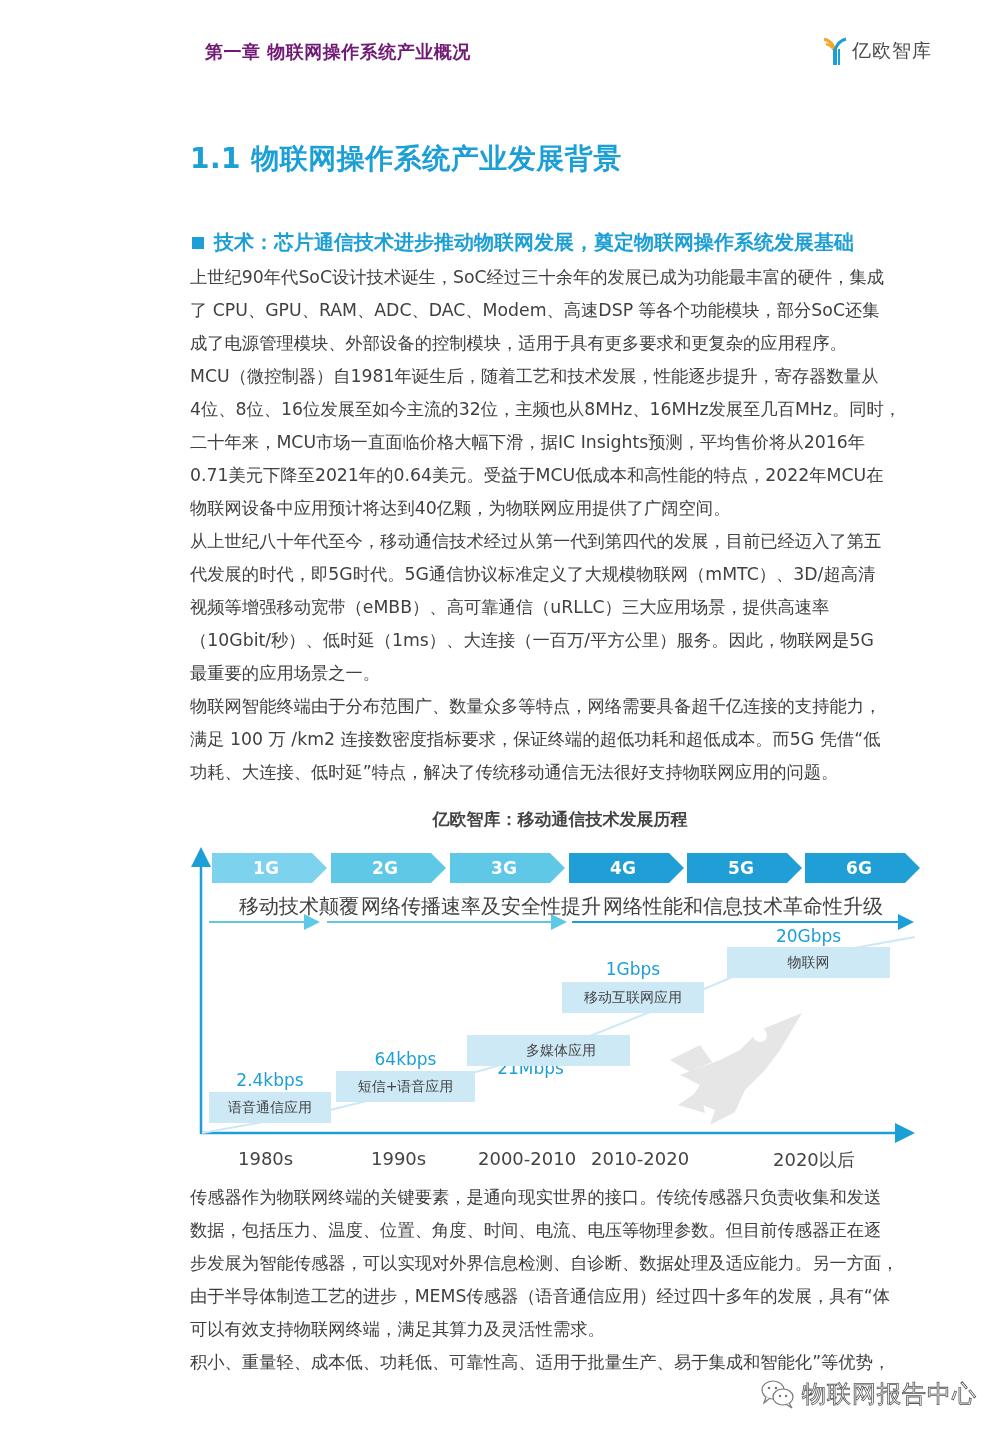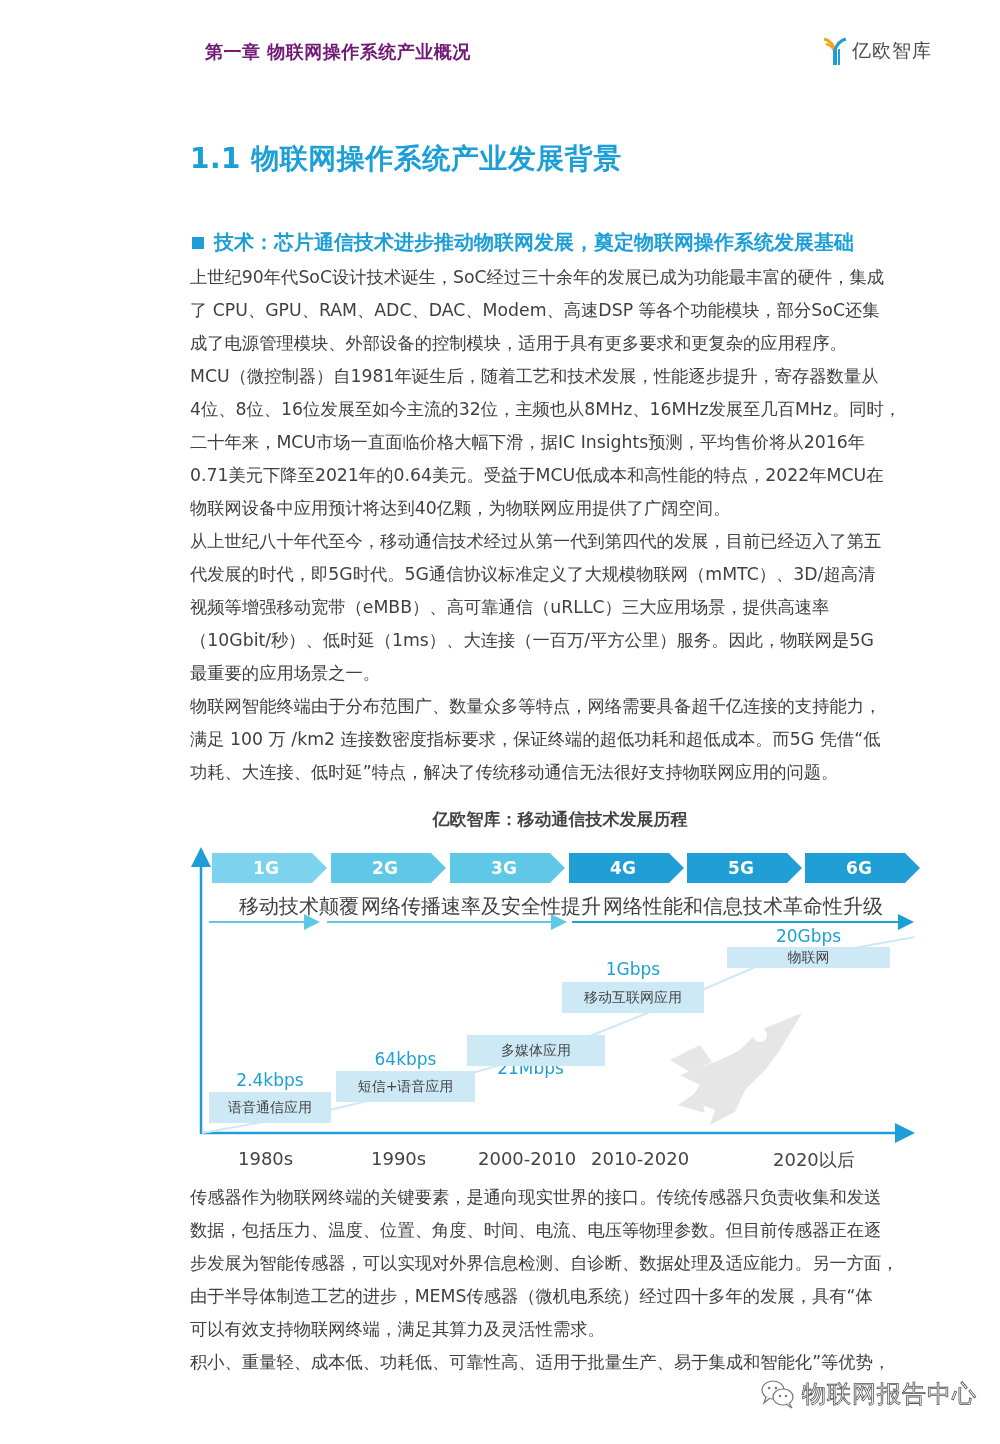--- a/index.html
+++ b/index.html
@@ -113,39 +113,39 @@
 <div class="abs phase-label" style="left:331px;top:893px;">网络传播速率及安全性提升</div>
 <div class="abs phase-label" style="left:573px;top:893px;">网络性能和信息技术革命性升级</div>
 
 <div class="abs speed" style="left:209px;top:1070px;width:122px;">2.4kbps</div>
 <div class="abs app-box" style="left:209px;top:1092px;width:122px;height:31px;">语音通信应用</div>
 
 <div class="abs speed" style="left:336px;top:1049px;width:139px;">64kbps</div>
 <div class="abs app-box" style="left:336px;top:1071px;width:139px;height:31px;">短信+语音应用</div>
 
 <div class="abs speed" style="left:467px;top:1011px;width:127px;margin-top:47px;">21Mbps</div>
-<div class="abs app-box" style="left:467px;top:1035px;width:138px;height:31px;">多媒体应用</div>
+<div class="abs app-box" style="left:467px;top:1035px;width:138px;height:31px;padding-left:25px;">多媒体应用</div>
 
 <div class="abs speed" style="left:562px;top:959px;width:142px;">1Gbps</div>
 <div class="abs app-box" style="left:562px;top:982px;width:142px;height:31px;">移动互联网应用</div>
 
 <div class="abs speed" style="left:727px;top:926px;width:163px;">20Gbps</div>
-<div class="abs app-box" style="left:727px;top:947px;width:163px;height:21px;">物联网</div>
+<div class="abs app-box" style="left:727px;top:947px;width:163px;height:31px;">物联网</div>
 
 <div class="abs era" style="left:238px;top:1148px;">1980s</div>
 <div class="abs era" style="left:371px;top:1148px;">1990s</div>
 <div class="abs era" style="left:478px;top:1148px;">2000-2010</div>
 <div class="abs era" style="left:591px;top:1148px;">2010-2020</div>
 <div class="abs era" style="left:773px;top:1148px;">2020以后</div>
 
 <div class="abs para" style="top:1181px;">
   <p>传感器作为物联网终端的关键要素，是通向现实世界的接口。传统传感器只负责收集和发送</p>
   <p>数据，包括压力、温度、位置、角度、时间、电流、电压等物理参数。但目前传感器正在逐</p>
   <p>步发展为智能传感器，可以实现对外界信息检测、自诊断、数据处理及适应能力。另一方面，</p>
-  <p>由于半导体制造工艺的进步，MEMS传感器（微机电系统）经过四十多年的发展，具有“体</p>
+  <p>由于半导体制造工艺的进步，MEMS传感器（语音通信应用）经过四十多年的发展，具有“体</p>
   <p>可以有效支持物联网终端，满足其算力及灵活性需求。</p>
   <p>积小、重量轻、成本低、功耗低、可靠性高、适用于批量生产、易于集成和智能化”等优势，</p>
 </div>
 
 <div class="abs watermark">
   <svg width="36" height="32" viewBox="0 0 36 32">
     <ellipse cx="13" cy="12" rx="11" ry="9" fill="#fff" stroke="#777" stroke-width="1.2"></ellipse>
     <path d="M6 19 L4 25 L10 20" fill="#fff" stroke="#777" stroke-width="1.2"></path>
     <ellipse cx="23" cy="19" rx="10" ry="8" fill="#fff" stroke="#777" stroke-width="1.2"></ellipse>
     <path d="M29 25 L32 30 L26 26" fill="#fff" stroke="#777" stroke-width="1.2"></path>

